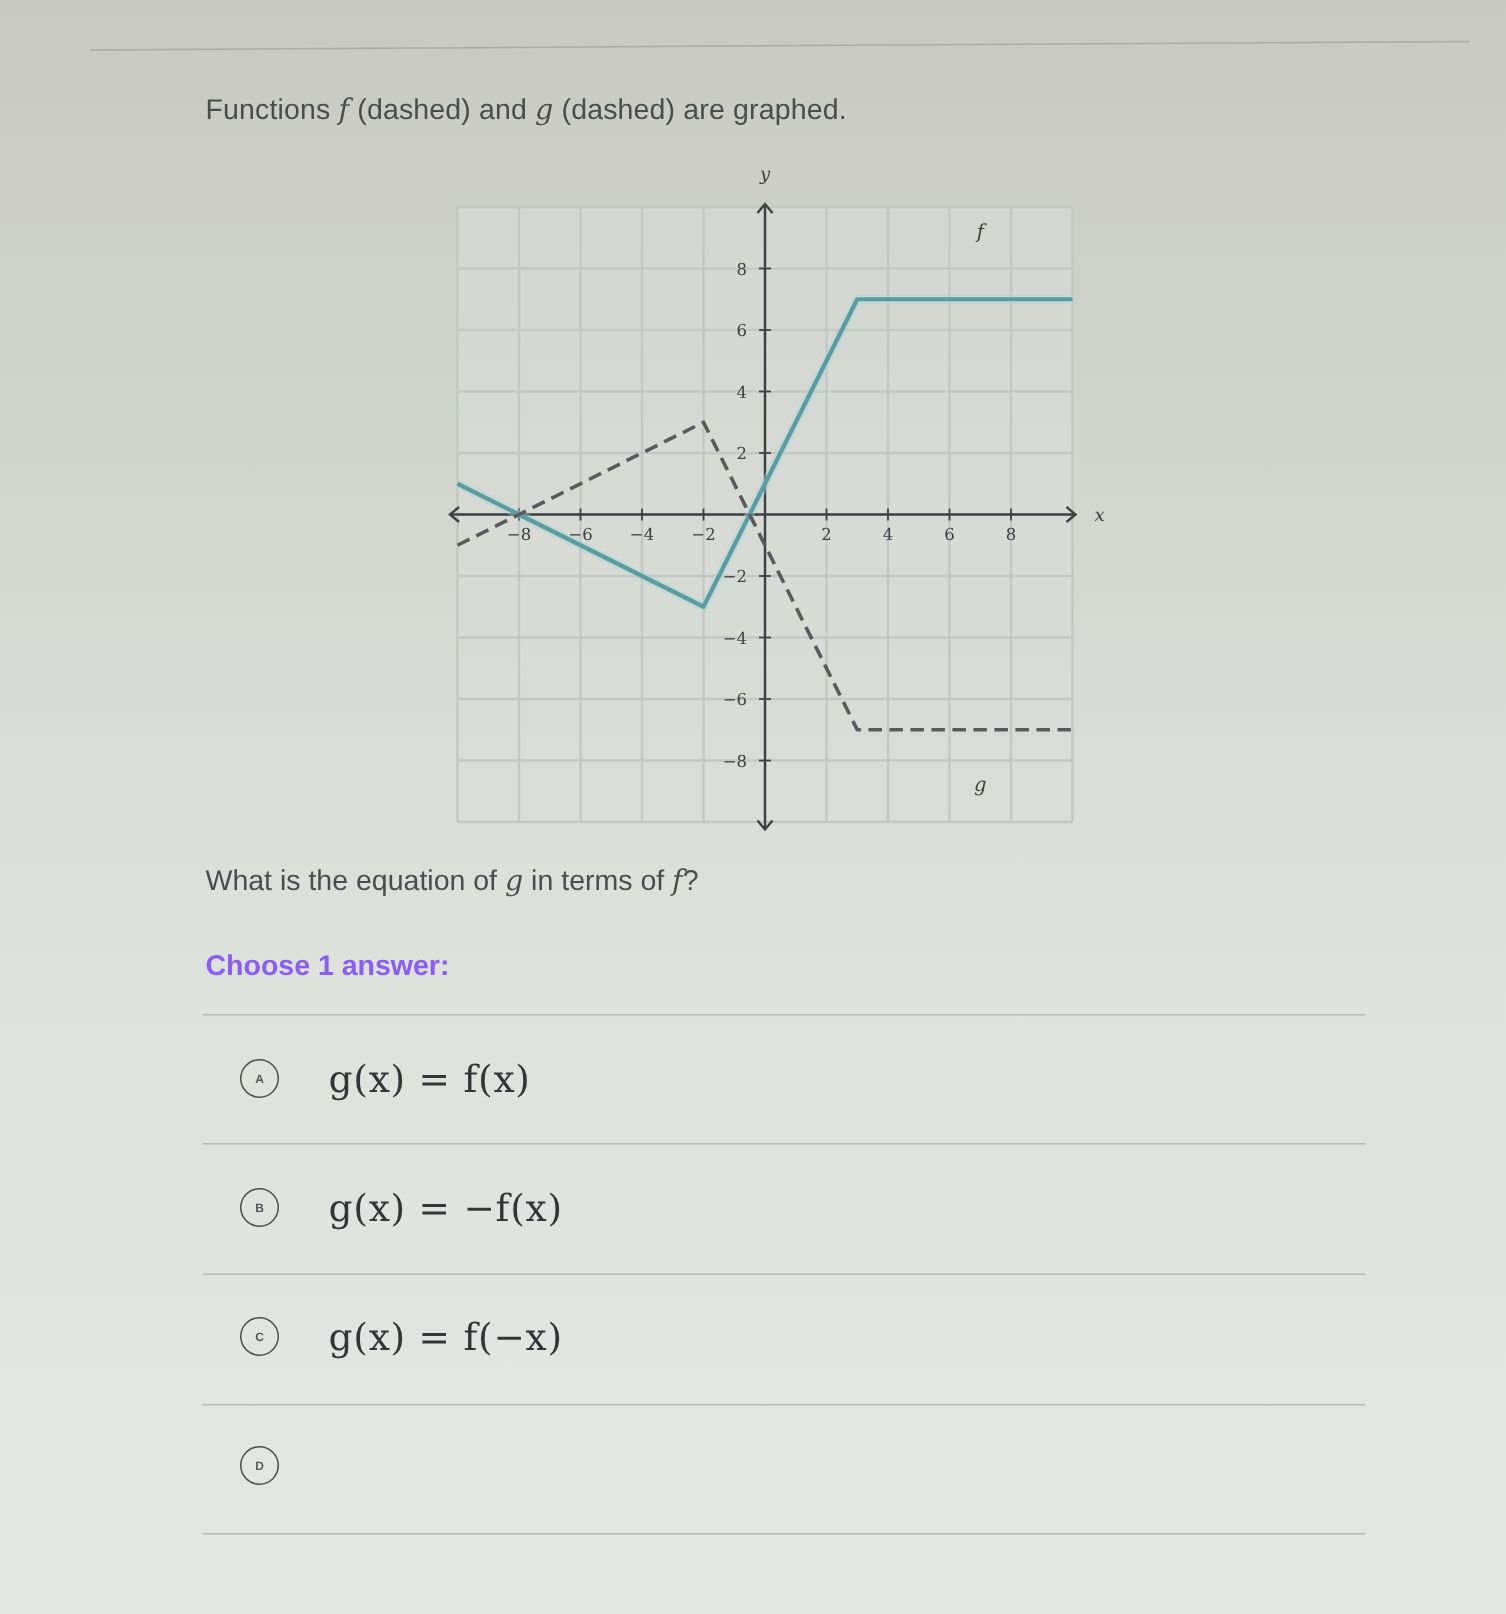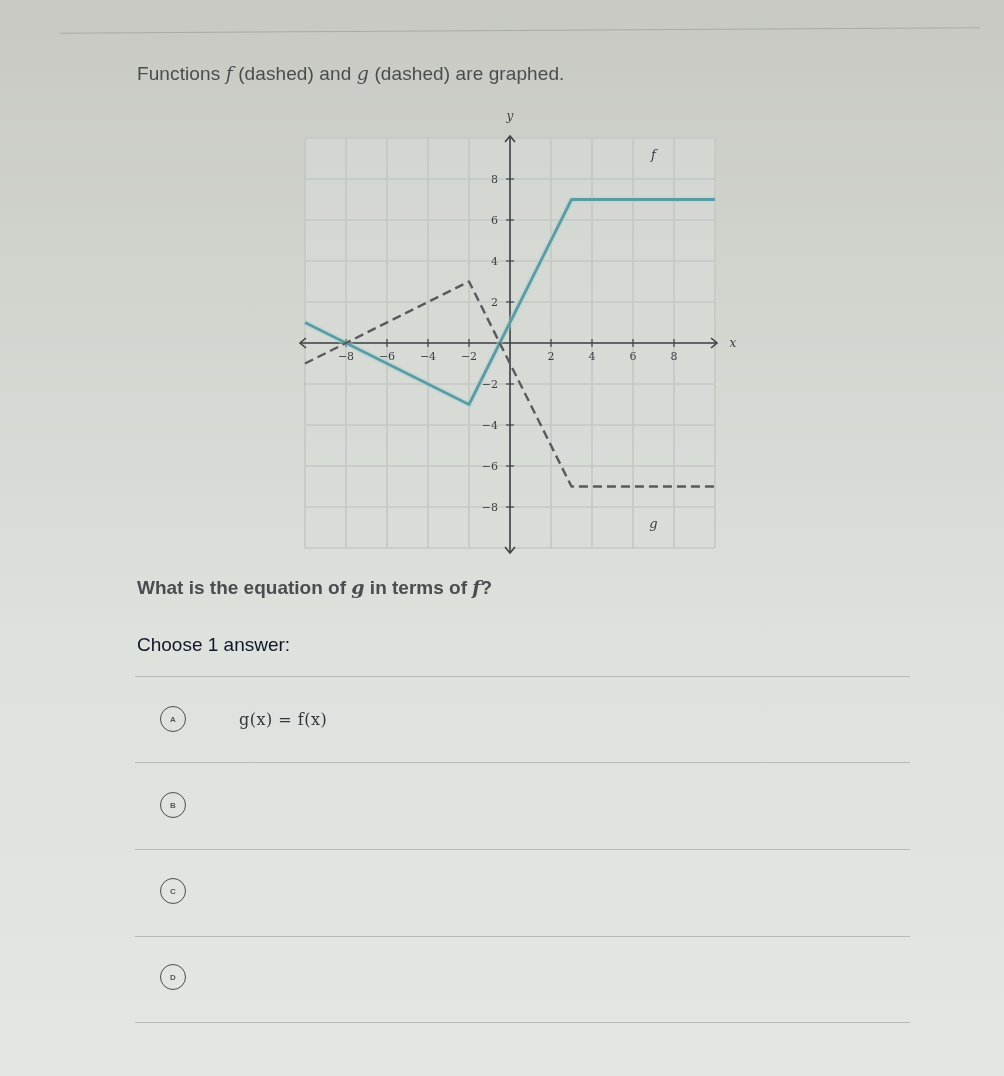--- a/index.html
+++ b/index.html
@@ -8,30 +8,30 @@
     background: linear-gradient(180deg, #c7c9c2 0%, #d3d6cf 30%, #dde2dd 60%, #e4e6e3 100%);
     font-family: "Liberation Sans", "DejaVu Sans", sans-serif;
     color: #3a3d3f;
     position: relative;
   }
   .top-rule { position: absolute; left: 60px; top: 30px; width: 920px; height: 1px; background: #a9aca6; transform: rotate(-0.35deg); }
   .prompt { position: absolute; left: 137px; top: 62px; font-size: 19px; color: #4a4d4f; letter-spacing: 0.1px; }
   .mathvar { font-family: "DejaVu Serif", "Liberation Serif", serif; font-style: italic; }
   .graph-wrap { position: absolute; left: 280px; top: 100px; width: 480px; height: 460px; }
   .graph-wrap svg { position: absolute; left: 0; top: 0; }
-  .question { position: absolute; left: 137px; top: 576px; font-size: 19px; font-weight: bold; color: #4a4d4f; }
-  .choose { position: absolute; left: 137px; top: 634px; font-size: 19px; font-weight: normal; color: #0f172a; }
+  .question { position: absolute; left: 137px; top: 576px; font-size: 19px; font-weight: normal; color: #4a4d4f; }
+  .choose { position: absolute; left: 137px; top: 634px; font-size: 19px; font-weight: bold; color: #8b5cf6; }
   .sep { position: absolute; left: 135px; width: 775px; height: 1px; background: #b7bbb8; }
   .choice { position: absolute; left: 160px; height: 50px; display: flex; align-items: center; cursor: pointer; }
   .radio {
     width: 26px; height: 26px; border: 1.8px solid #4a4d50; border-radius: 50%;
     display: flex; align-items: center; justify-content: center;
     font-size: 8px; font-weight: bold; color: #55585a; margin-right: 33px; box-sizing: border-box;
   }
-  .eq { font-family: "DejaVu Serif", "Liberation Serif", serif; font-size: 16px; color: #333638; letter-spacing: 0.5px; margin-left: 20px; }
+  .eq { font-family: "DejaVu Serif", "Liberation Serif", serif; font-size: 25px; color: #333638; letter-spacing: 0.5px; }
 </style>
 </head>
 <body>
 
 <div class="top-rule"></div>
 
 <div class="prompt">
   <span>Functions </span><span class="mathvar">f</span><span> (dashed) and </span><span class="mathvar">g</span><span> (dashed) are graphed.</span>
 </div>
 
@@ -115,22 +115,24 @@
 <div class="choose">Choose 1 answer:</div>
 
 <div class="sep" style="top:676px"></div>
 <div class="choice" style="top:694px">
   <div class="radio">A</div>
   <span class="eq">g(x) = f(x)</span>
 </div>
 <div class="sep" style="top:762px"></div>
 <div class="choice" style="top:780px">
   <div class="radio">B</div>
+  <span class="eq">g(x) = −f(x)</span>
 </div>
 <div class="sep" style="top:849px"></div>
 <div class="choice" style="top:866px">
   <div class="radio">C</div>
+  <span class="eq">g(x) = f(−x)</span>
 </div>
 <div class="sep" style="top:936px"></div>
 <div class="choice" style="top:952px">
   <div class="radio">D</div>
 </div>
 <div class="sep" style="top:1022px"></div>
 
 </body></html>

